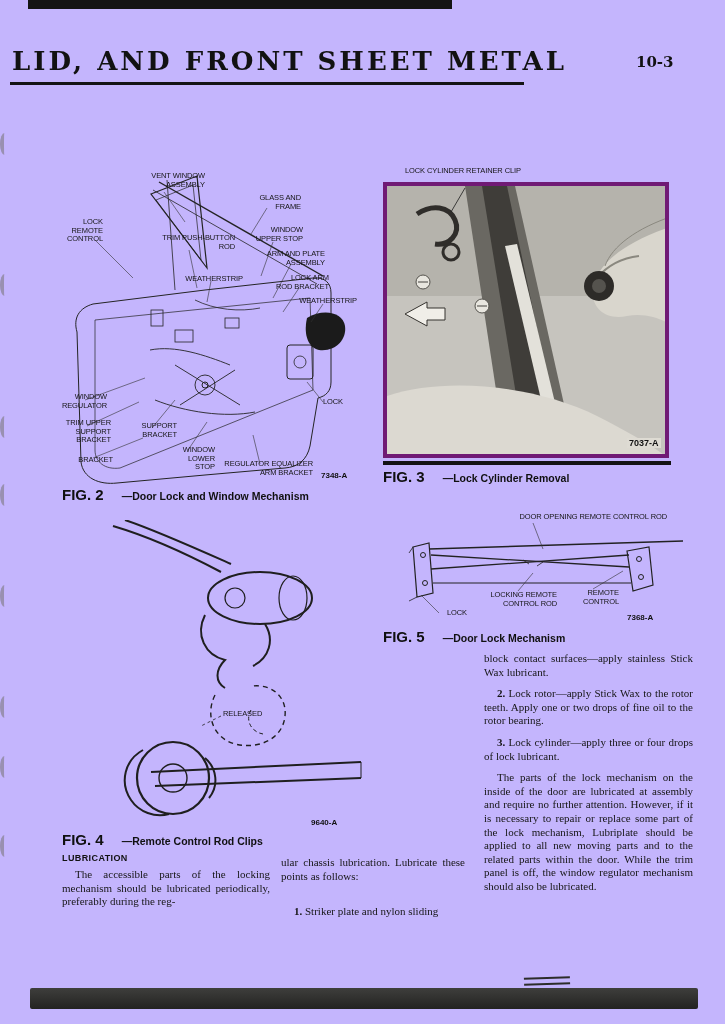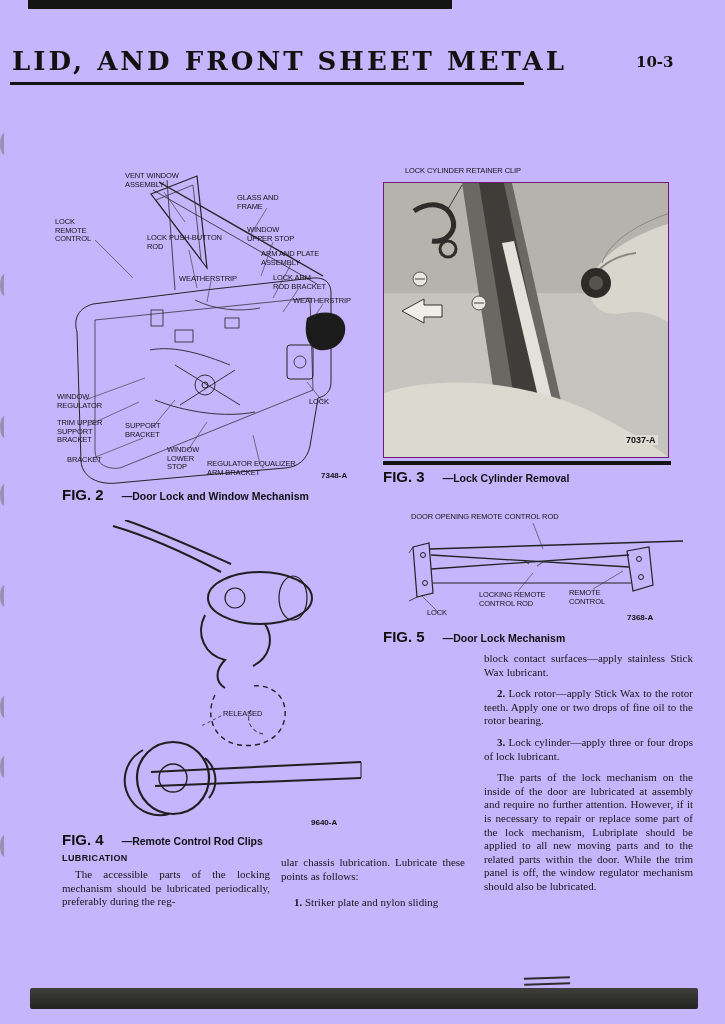--- a/index.html
+++ b/index.html
@@ -4,25 +4,25 @@
 <style>
   *{box-sizing:border-box;margin:0;padding:0}
   html,body{width:725px;height:1024px}
   body{background:#8a8a86;font-family:"Liberation Serif",serif}
   .page{position:absolute;left:0;top:0;width:725px;height:1024px;background:#c4b5fd;color:#1a1a1a;overflow:hidden}
   .top-bar{position:absolute;left:28px;top:0;width:424px;height:9px;background:#141414}
   .title{position:absolute;left:12px;top:46px;font-family:"DejaVu Serif",serif;font-weight:bold;font-size:26px;letter-spacing:3px;color:#121212;white-space:nowrap}
   .page-num{position:absolute;left:636px;top:53px;font-family:"DejaVu Serif",serif;font-weight:bold;font-size:15px;color:#121212}
   .title-rule{position:absolute;left:10px;top:82px;width:514px;height:3px;background:#141414}
   .figbox{position:absolute}
-  .lbl{position:absolute;font-family:"Liberation Sans",sans-serif;font-size:7.5px;line-height:8.6px;text-align:left;color:#141414;letter-spacing:-0.1px}
+  .lbl{position:absolute;font-family:"Liberation Sans",sans-serif;font-size:7.5px;line-height:8.6px;text-align:right;color:#141414;letter-spacing:-0.1px}
   .pno{position:absolute;font-family:"Liberation Sans",sans-serif;font-size:8px;font-weight:bold;color:#111}
   .cap{position:absolute;font-family:"Liberation Sans",sans-serif;font-weight:bold;color:#101010;font-size:10.5px;white-space:nowrap}
   .cap .fign{font-size:15px;margin-right:18px}
-  .photo{position:absolute;left:383px;top:182px;width:286px;height:276px;border:1px solid #701a75;background:#c6c4be;overflow:hidden}
+  .photo{position:absolute;left:383px;top:182px;width:286px;height:276px;border:4px solid #701a75;background:#c6c4be;overflow:hidden}
   .photo-rule{position:absolute;left:383px;top:461px;width:288px;height:4px;background:#141414}
   .photo .pno{left:240px;top:252px;font-size:9px;background:#dedbd3;padding:0 2px}
   .col{position:absolute;font-size:11px;line-height:13.6px;text-align:justify;color:#161616}
   .col p{margin:0 0 8px 0}
   .indent{text-indent:13px}
   .subhead{position:absolute;font-family:"Liberation Sans",sans-serif;font-weight:bold;font-size:9px;letter-spacing:.4px;color:#111}
   .bottom-bar{position:absolute;left:30px;top:988px;width:668px;height:21px;border-radius:2px;background:linear-gradient(#3e3e3c,#232321)}
   .scribble{position:absolute;left:524px;top:977px;width:46px;height:8px;border-top:2px solid #2c2c2a;border-bottom:2px solid #2c2c2a;transform:rotate(-2deg)}
   .bmark{position:absolute;left:0;width:9px;height:22px;border-left:4px solid rgba(110,108,102,.5);border-radius:50%}
   svg{position:absolute;left:0;top:0}
@@ -84,21 +84,21 @@
           <path d="M97,278 L120,250"></path>
         <path d="M38,308 L88,288"></path>
           <path d="M133,300 L152,272"></path>
           <path d="M205,314 L198,285"></path>
         <path d="M268,252 L252,232"></path>
       </g>
     </svg>
     <span class="lbl" style="left:70px;top:22px;width:80px">VENT WINDOW ASSEMBLY</span>
     <span class="lbl" style="left:182px;top:44px;width:64px">GLASS AND FRAME</span>
     <span class="lbl" style="left:0px;top:68px;width:48px">LOCK REMOTE CONTROL</span>
-    <span class="lbl" style="left:92px;top:84px;width:88px">LOCK PUSH-BUTTON ROD</span>
+    <span class="lbl" style="left:92px;top:84px;width:88px">TRIM PUSH-BUTTON ROD</span>
     <span class="lbl" style="left:192px;top:76px;width:56px">WINDOW UPPER STOP</span>
     <span class="lbl" style="left:206px;top:100px;width:64px">ARM AND PLATE ASSEMBLY</span>
     <span class="lbl" style="left:124px;top:125px;width:64px">WEATHERSTRIP</span>
     <span class="lbl" style="left:218px;top:124px;width:56px">LOCK ARM ROD BRACKET</span>
     <span class="lbl" style="left:238px;top:147px;width:64px">WEATHERSTRIP</span>
     <span class="lbl" style="left:2px;top:243px;width:50px">WINDOW REGULATOR</span>
     <span class="lbl" style="left:2px;top:269px;width:54px">TRIM UPPER SUPPORT BRACKET</span>
     <span class="lbl" style="left:70px;top:272px;width:52px">SUPPORT BRACKET</span>
     <span class="lbl" style="left:12px;top:306px;width:46px">BRACKET</span>
     <span class="lbl" style="left:112px;top:296px;width:48px">WINDOW LOWER STOP</span>
@@ -203,21 +203,21 @@
   </div>
 
   <div class="subhead" style="left:62px;top:853px">LUBRICATION</div>
 
   <div class="col" style="left:62px;top:868px;width:208px">
     <p class="indent">The accessible parts of the locking mechanism should be lubricated periodically, preferably during the reg-</p>
   </div>
 
   <div class="col" style="left:281px;top:856px;width:184px">
     <p>ular chassis lubrication. Lubricate these points as follows:</p>
-    <p class="indent" style="margin-top:13px"><b>1.</b> <span>Striker plate and nylon sliding</span></p>
+    <p class="indent" style="margin-top:22px"><b>1.</b> <span>Striker plate and nylon sliding</span></p>
   </div>
 
   <div class="col" style="left:484px;top:652px;width:209px">
     <p>block contact surfaces—apply stainless Stick Wax lubricant.</p>
     <p class="indent"><b>2.</b> <span>Lock rotor—apply Stick Wax to the rotor teeth. Apply one or two drops of fine oil to the rotor bearing.</span></p>
     <p class="indent"><b>3.</b> <span>Lock cylinder—apply three or four drops of lock lubricant.</span></p>
     <p class="indent">The parts of the lock mechanism on the inside of the door are lubricated at assembly and require no further attention. However, if it is necessary to repair or replace some part of the lock mechanism, Lubriplate should be applied to all new moving parts and to the related parts within the door. While the trim panel is off, the window regulator mechanism should also be lubricated.</p>
   </div>
 
   <div class="scribble"></div>

